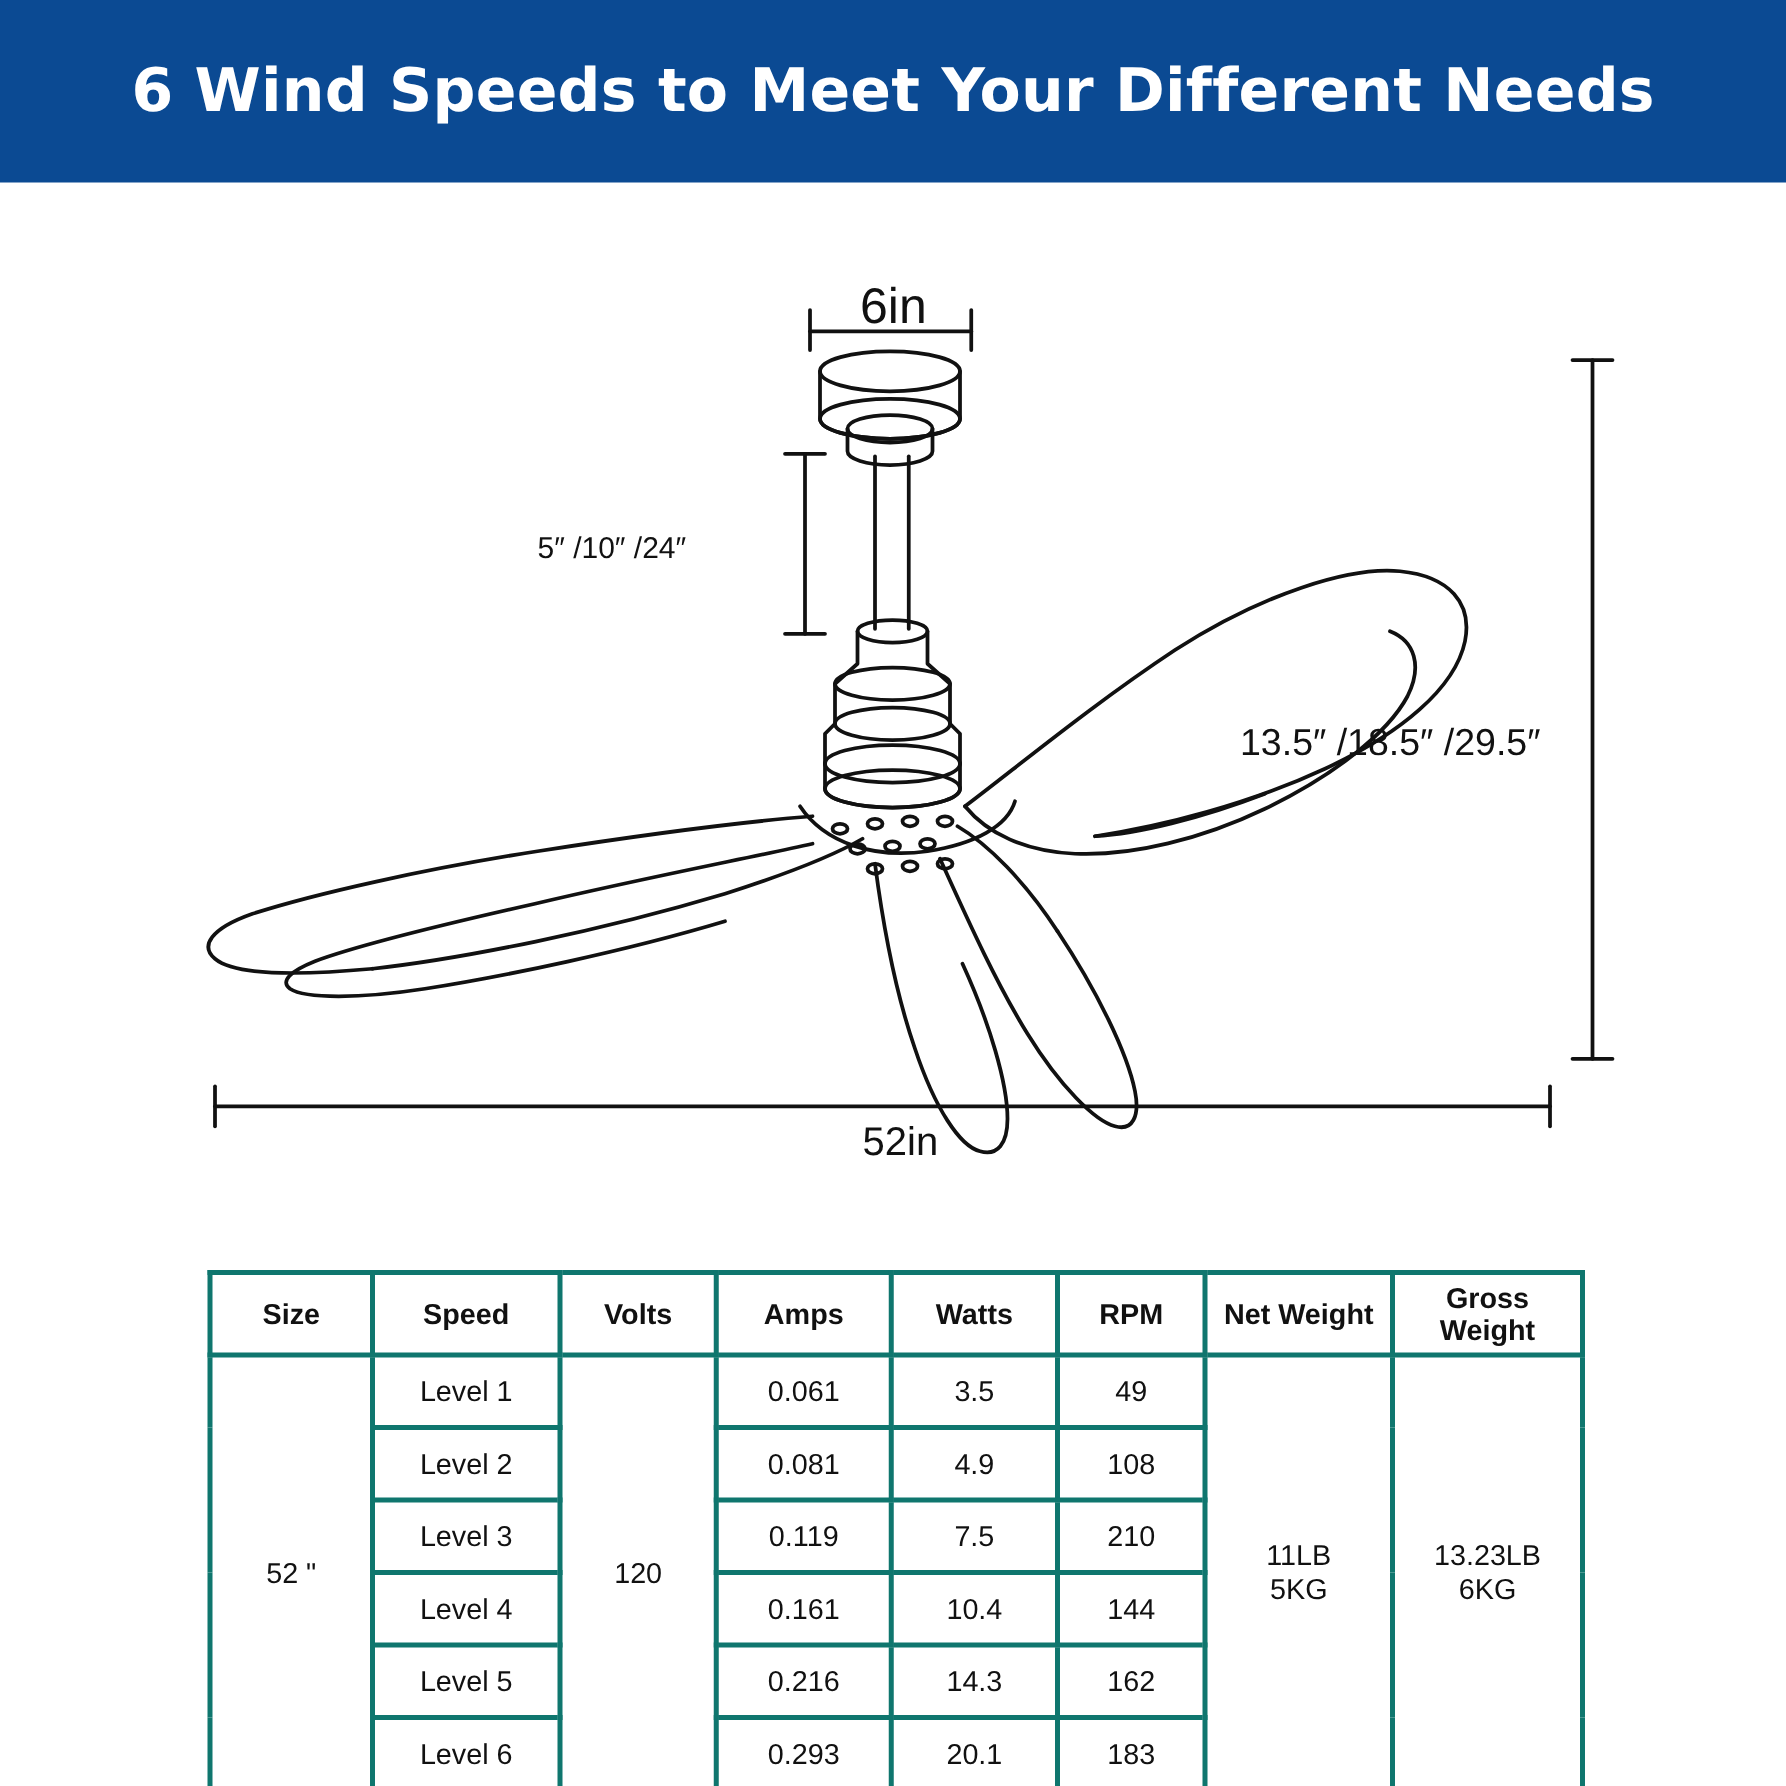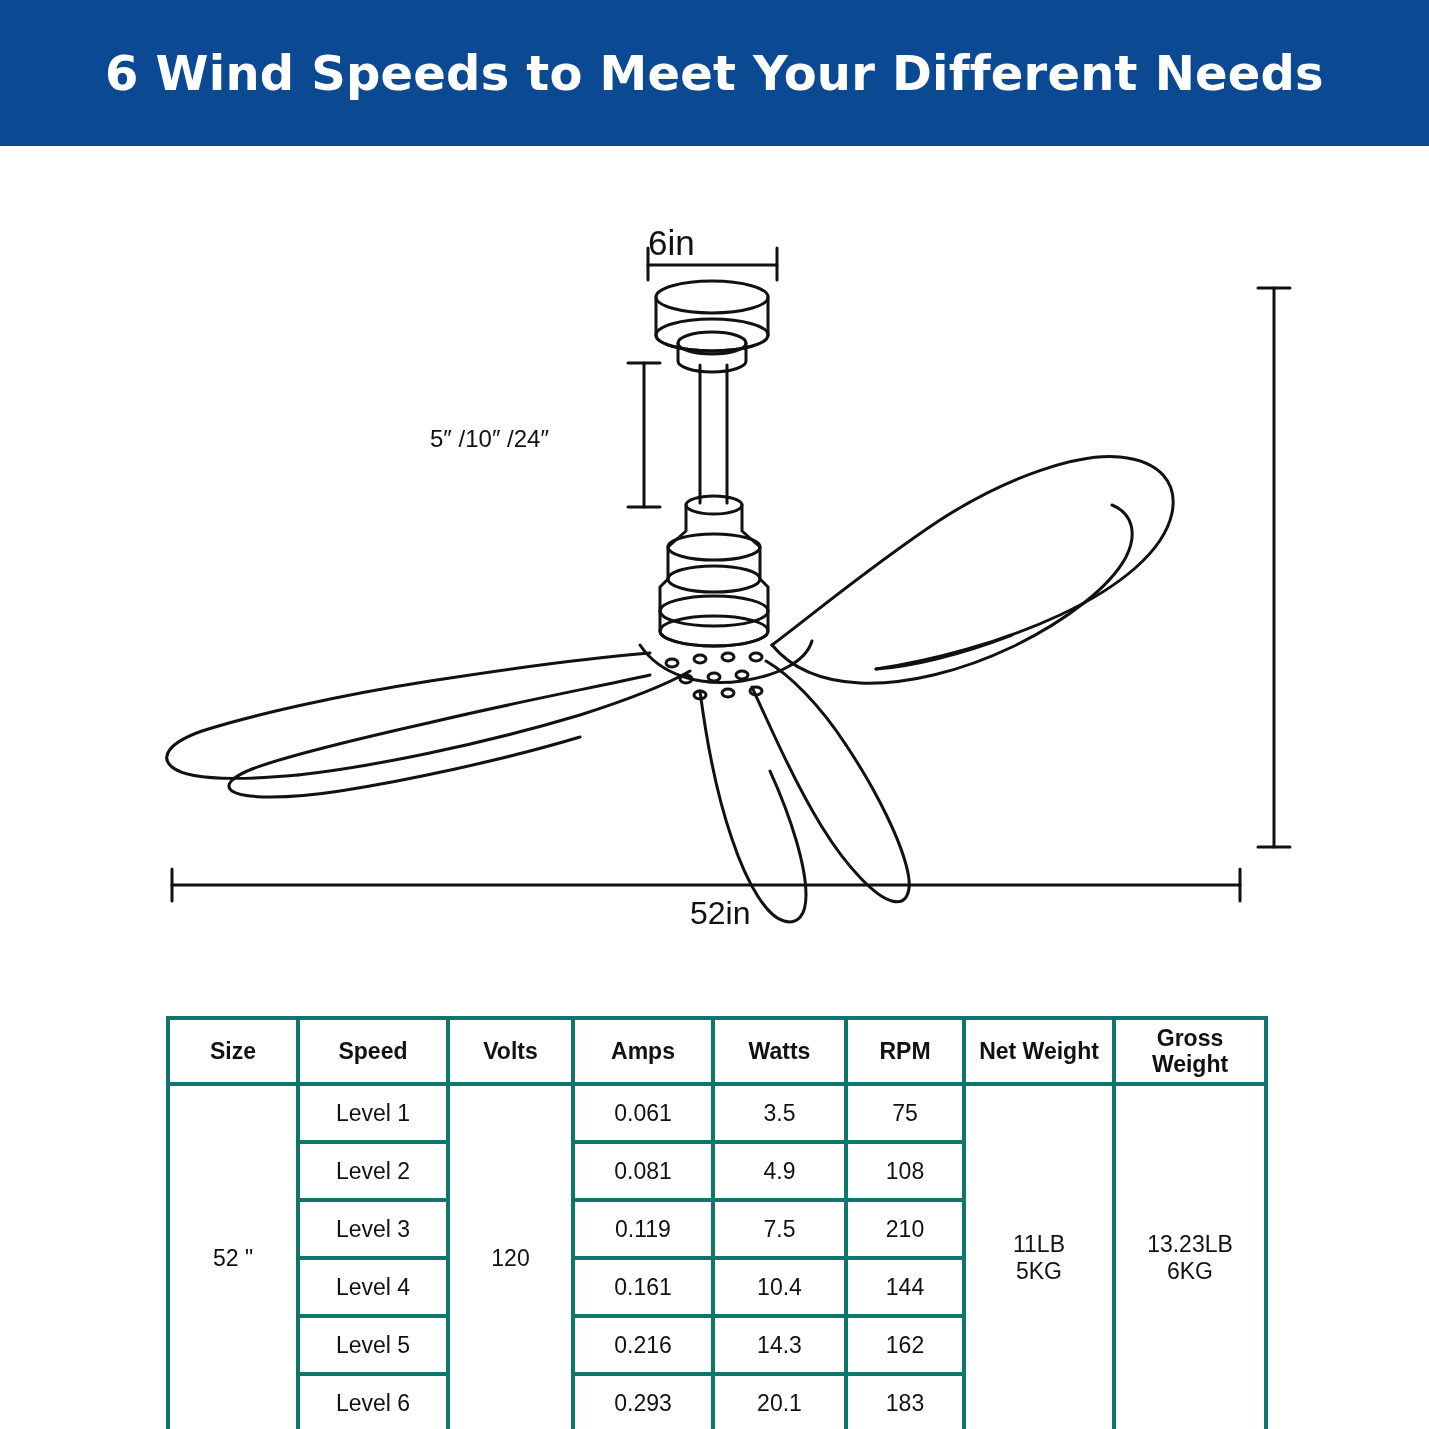--- a/index.html
+++ b/index.html
@@ -46,23 +46,23 @@
     display: block;
   }
   .dim-label {
     position: absolute;
     font-size: 30px;
     color: #111;
     white-space: nowrap;
     font-family: "Liberation Sans", sans-serif;
   }
   #label-top {
-    left: 648px;
+    left: 688px;
     top: 48px;
-    font-size: 35px;
+    font-size: 40px;
   }
   #label-drop {
     left: 430px;
     top: 250px;
     font-size: 24px;
   }
   #label-height {
     left: 992px;
     top: 403px;
     font-size: 30px;
@@ -180,20 +180,21 @@
       <line x1="1274" y1="113" x2="1274" y2="672"></line>
 
       <line x1="172" y1="694" x2="172" y2="726"></line>
       <line x1="1240" y1="694" x2="1240" y2="726"></line>
       <line x1="172" y1="710" x2="1240" y2="710"></line>
     </g>
   </svg>
 
   <div class="dim-label" id="label-top">6in</div>
   <div class="dim-label" id="label-drop">5″ /10″ /24″</div>
+  <div class="dim-label" id="label-height">13.5″ /18.5″ /29.5″</div>
   <div class="dim-label" id="label-width">52in</div>
 </div>
 
 <div class="spec-table-wrap">
   <table class="spec">
     <colgroup>
       <col class="col-size">
         <col class="col-speed">
         <col class="col-volts">
         <col class="col-amps">
@@ -218,21 +219,21 @@
         </th>
       </tr>
     </thead>
     <tbody>
       <tr>
         <td rowspan="6">52 "</td>
         <td>Level 1</td>
         <td rowspan="6">120</td>
         <td>0.061</td>
         <td>3.5</td>
-        <td>75</td>
+        <td>49</td>
         <td rowspan="6" class="twoline">
           <span>11LB</span>
           <span>5KG</span>
         </td>
         <td rowspan="6" class="twoline">
           <span>13.23LB</span>
           <span>6KG</span>
         </td>
       </tr>
       <tr>

